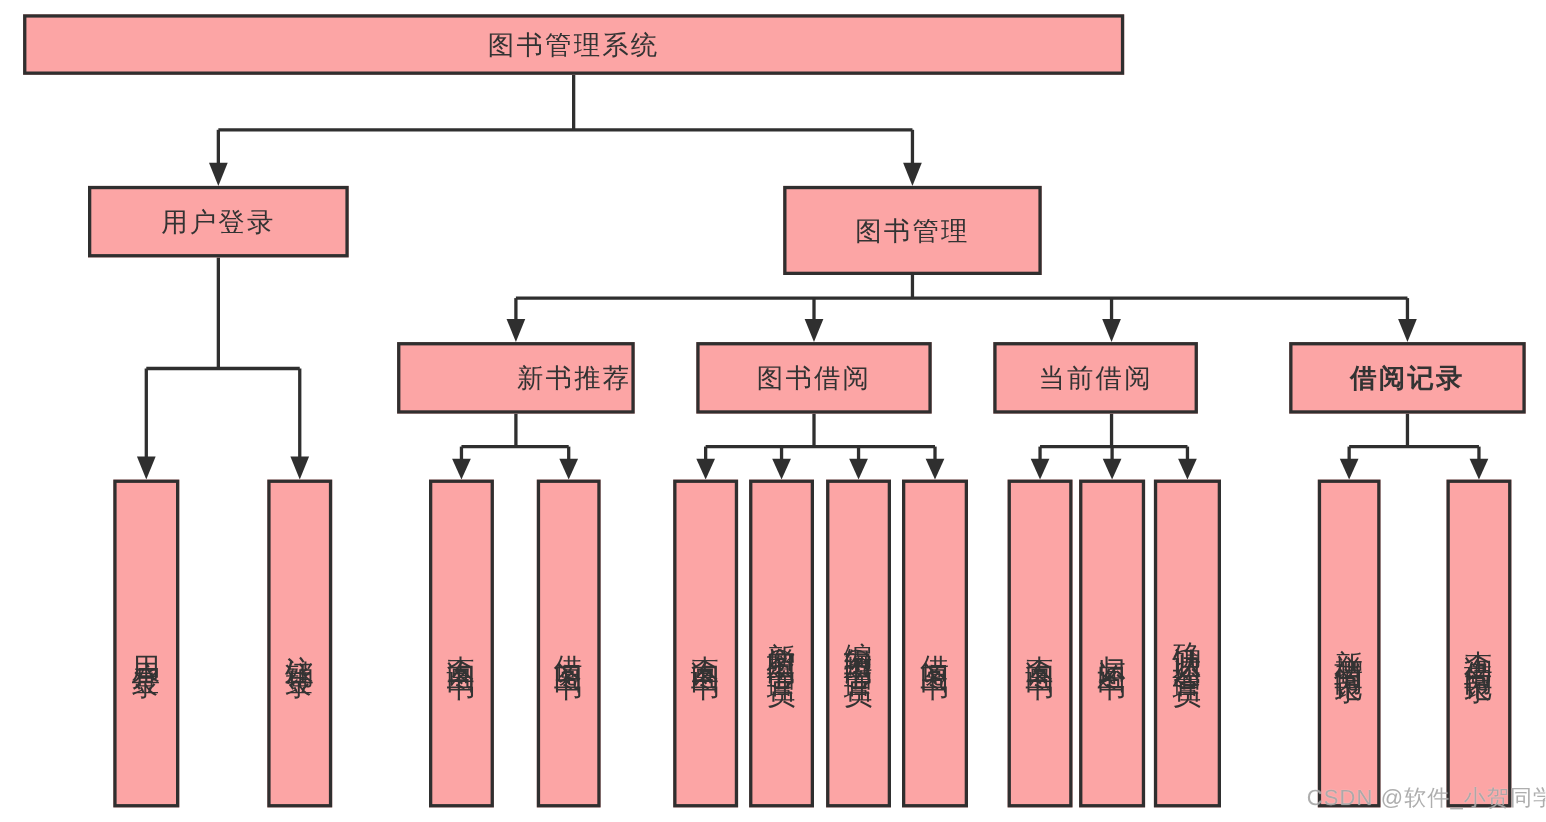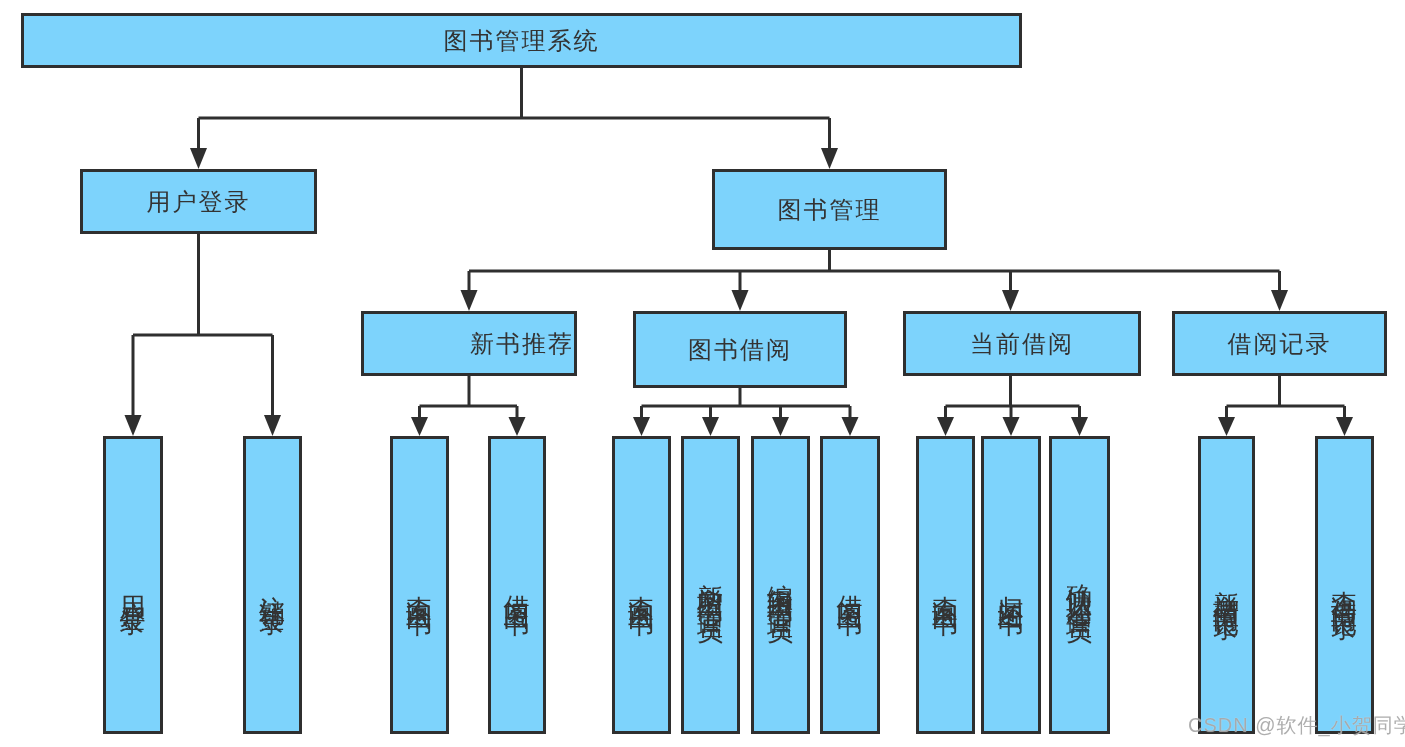--- a/index.html
+++ b/index.html
@@ -19,21 +19,21 @@
     position: absolute;
     left: 0;
     top: 0;
     width: 1405px;
     height: 747px;
   }
   .node {
     position: absolute;
     box-sizing: border-box;
     border: 3px solid #2f2f2f;
-    background: #7dd3fc;
+    background: #fca5a5;
     display: flex;
     align-items: center;
     justify-content: center;
     color: #333333;
   }
   .node.h {
     font-size: 24px;
     letter-spacing: 2px;
   }
   .node.leaf {
@@ -142,27 +142,27 @@
   <div class="node h" style="left:80px; top:169px; width:237px; height:65px;">
     <span class="lbl">用户登录</span>
   </div>
   <div class="node h" style="left:712px; top:169px; width:235px; height:81px;">
     <span class="lbl">图书管理</span>
   </div>
 
   <div class="node h" style="left:361px; top:311px; width:216px; height:65px;justify-content:flex-end;">
     <span class="lbl">新书推荐</span>
   </div>
-  <div class="node h" style="left:633px; top:311px; width:214px; height:77px;">
+  <div class="node h" style="left:633px; top:311px; width:214px; height:65px;">
     <span class="lbl">图书借阅</span>
   </div>
-  <div class="node h" style="left:903px; top:311px; width:238px; height:65px;">
+  <div class="node h" style="left:903px; top:311px; width:186px; height:65px;">
     <span class="lbl">当前借阅</span>
   </div>
-  <div class="node h" style="left:1172px; top:311px; width:215px; height:65px;">
+  <div class="node h" style="left:1172px; top:311px; width:215px; height:65px;font-weight:bold;">
     <span class="lbl">借阅记录</span>
   </div>
 
   <div class="node leaf" style="left:103px; top:436px; width:60px; height:298px;">
     <span class="lbl">用户登录</span>
   </div>
   <div class="node leaf" style="left:243px; top:436px; width:59px; height:298px;">
     <span class="lbl">注销登录</span>
   </div>
 

